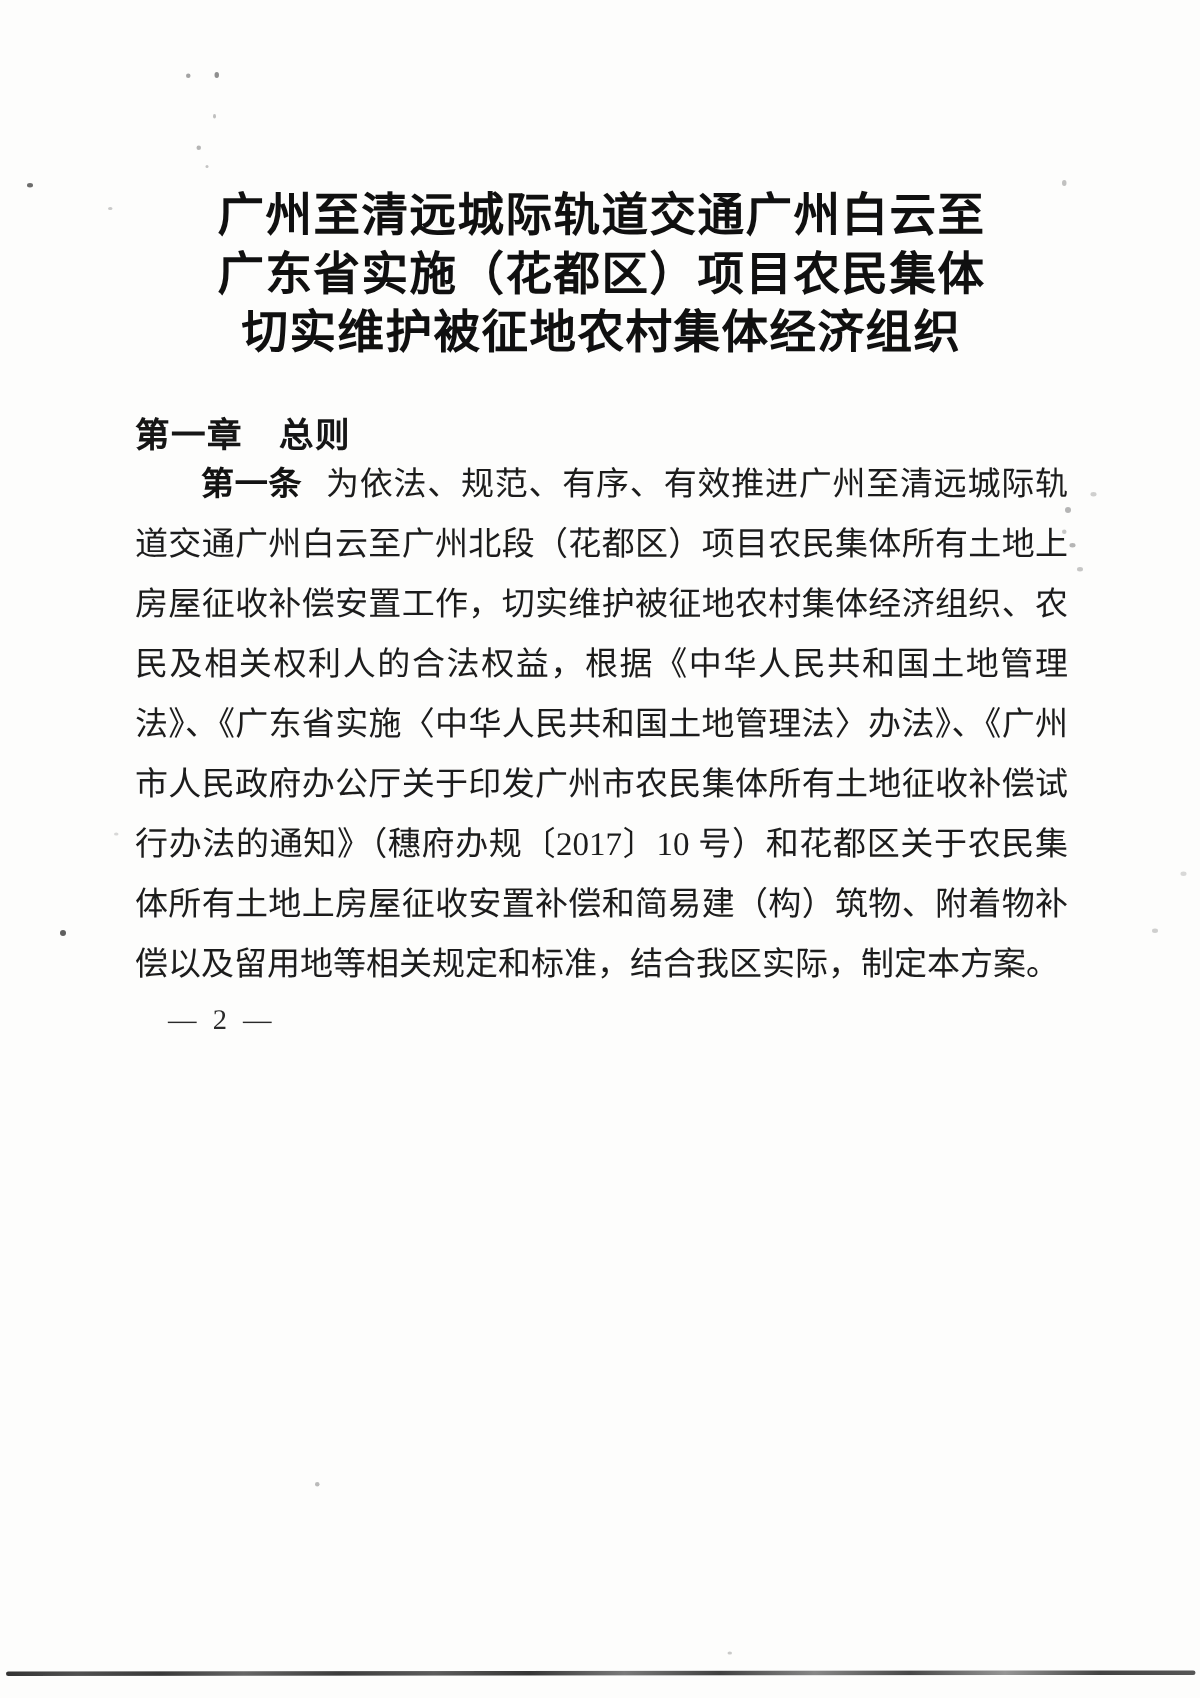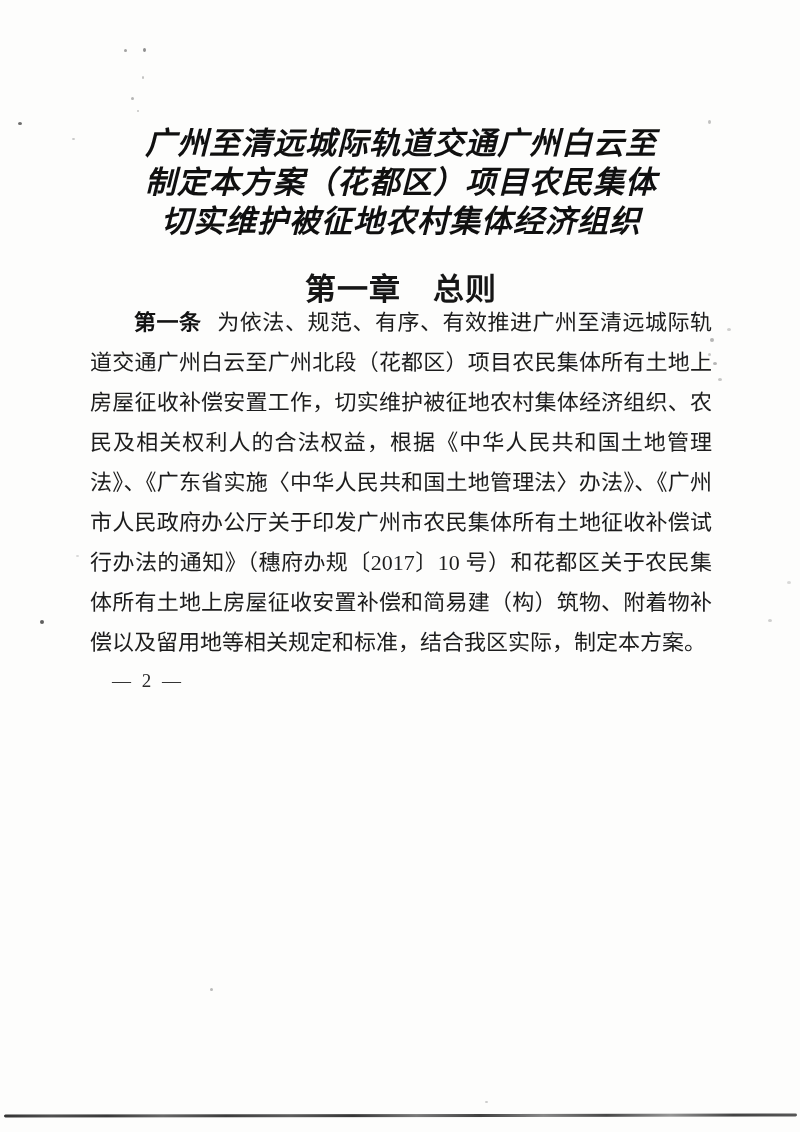--- a/index.html
+++ b/index.html
@@ -18,28 +18,26 @@
     color: #1b1b1b;
     font-family: "Liberation Serif", serif;
   }
   .doc-title {
     text-align: center;
     font-weight: bold;
     font-size: 31px;
     line-height: 39px;
     color: #101010;
     letter-spacing: 1px;
-    font-style: italic;
   }
   .chapter-heading {
     margin-top: 36px;
-    text-align: center;
     font-family: "Liberation Sans", sans-serif;
     font-weight: bold;
-    font-size: 31px;
+    font-size: 23px;
     line-height: 26px;
     color: #161616;
     letter-spacing: 1px;
   }
   .doc-body {
     font-size: 22px;
     line-height: 40px;
     text-align: justify;
     text-justify: inter-ideograph;
     color: #1c1c1c;
@@ -80,21 +78,21 @@
     opacity: 0.9;
   }
 </style>
 </head>
 <body>
 
 <div class="page">
 
   <div class="doc-title">
     <div>广州至清远城际轨道交通广州白云至</div>
-    <div>制定本方案（花都区）项目农民集体</div>
+    <div>广东省实施（花都区）项目农民集体</div>
     <div>切实维护被征地农村集体经济组织</div>
   </div>
 
   <div class="chapter-heading">第一章　总则</div>
 
   <div class="doc-body">
     <p><span class="article-lead">第一条</span><span>为依法、规范、有序、有效推进广州至清远城际轨道交通广州白云至广州北段（花都区）项目农民集体所有土地上房屋征收补偿安置工作，切实维护被征地农村集体经济组织、农民及相关权利人的合法权益，根据《中华人民共和国土地管理法》、《广东省实施〈中华人民共和国土地管理法〉办法》、《广州市人民政府办公厅关于印发广州市农民集体所有土地征收补偿试行办法的通知》（穗府办规〔2017〕10 号）和花都区关于农民集体所有土地上房屋征收安置补偿和简易建（构）筑物、附着物补偿以及留用地等相关规定和标准，结合我区实际，制定本方案。</span></p>
   </div>
 
   <div class="page-number">— 2 —</div>

